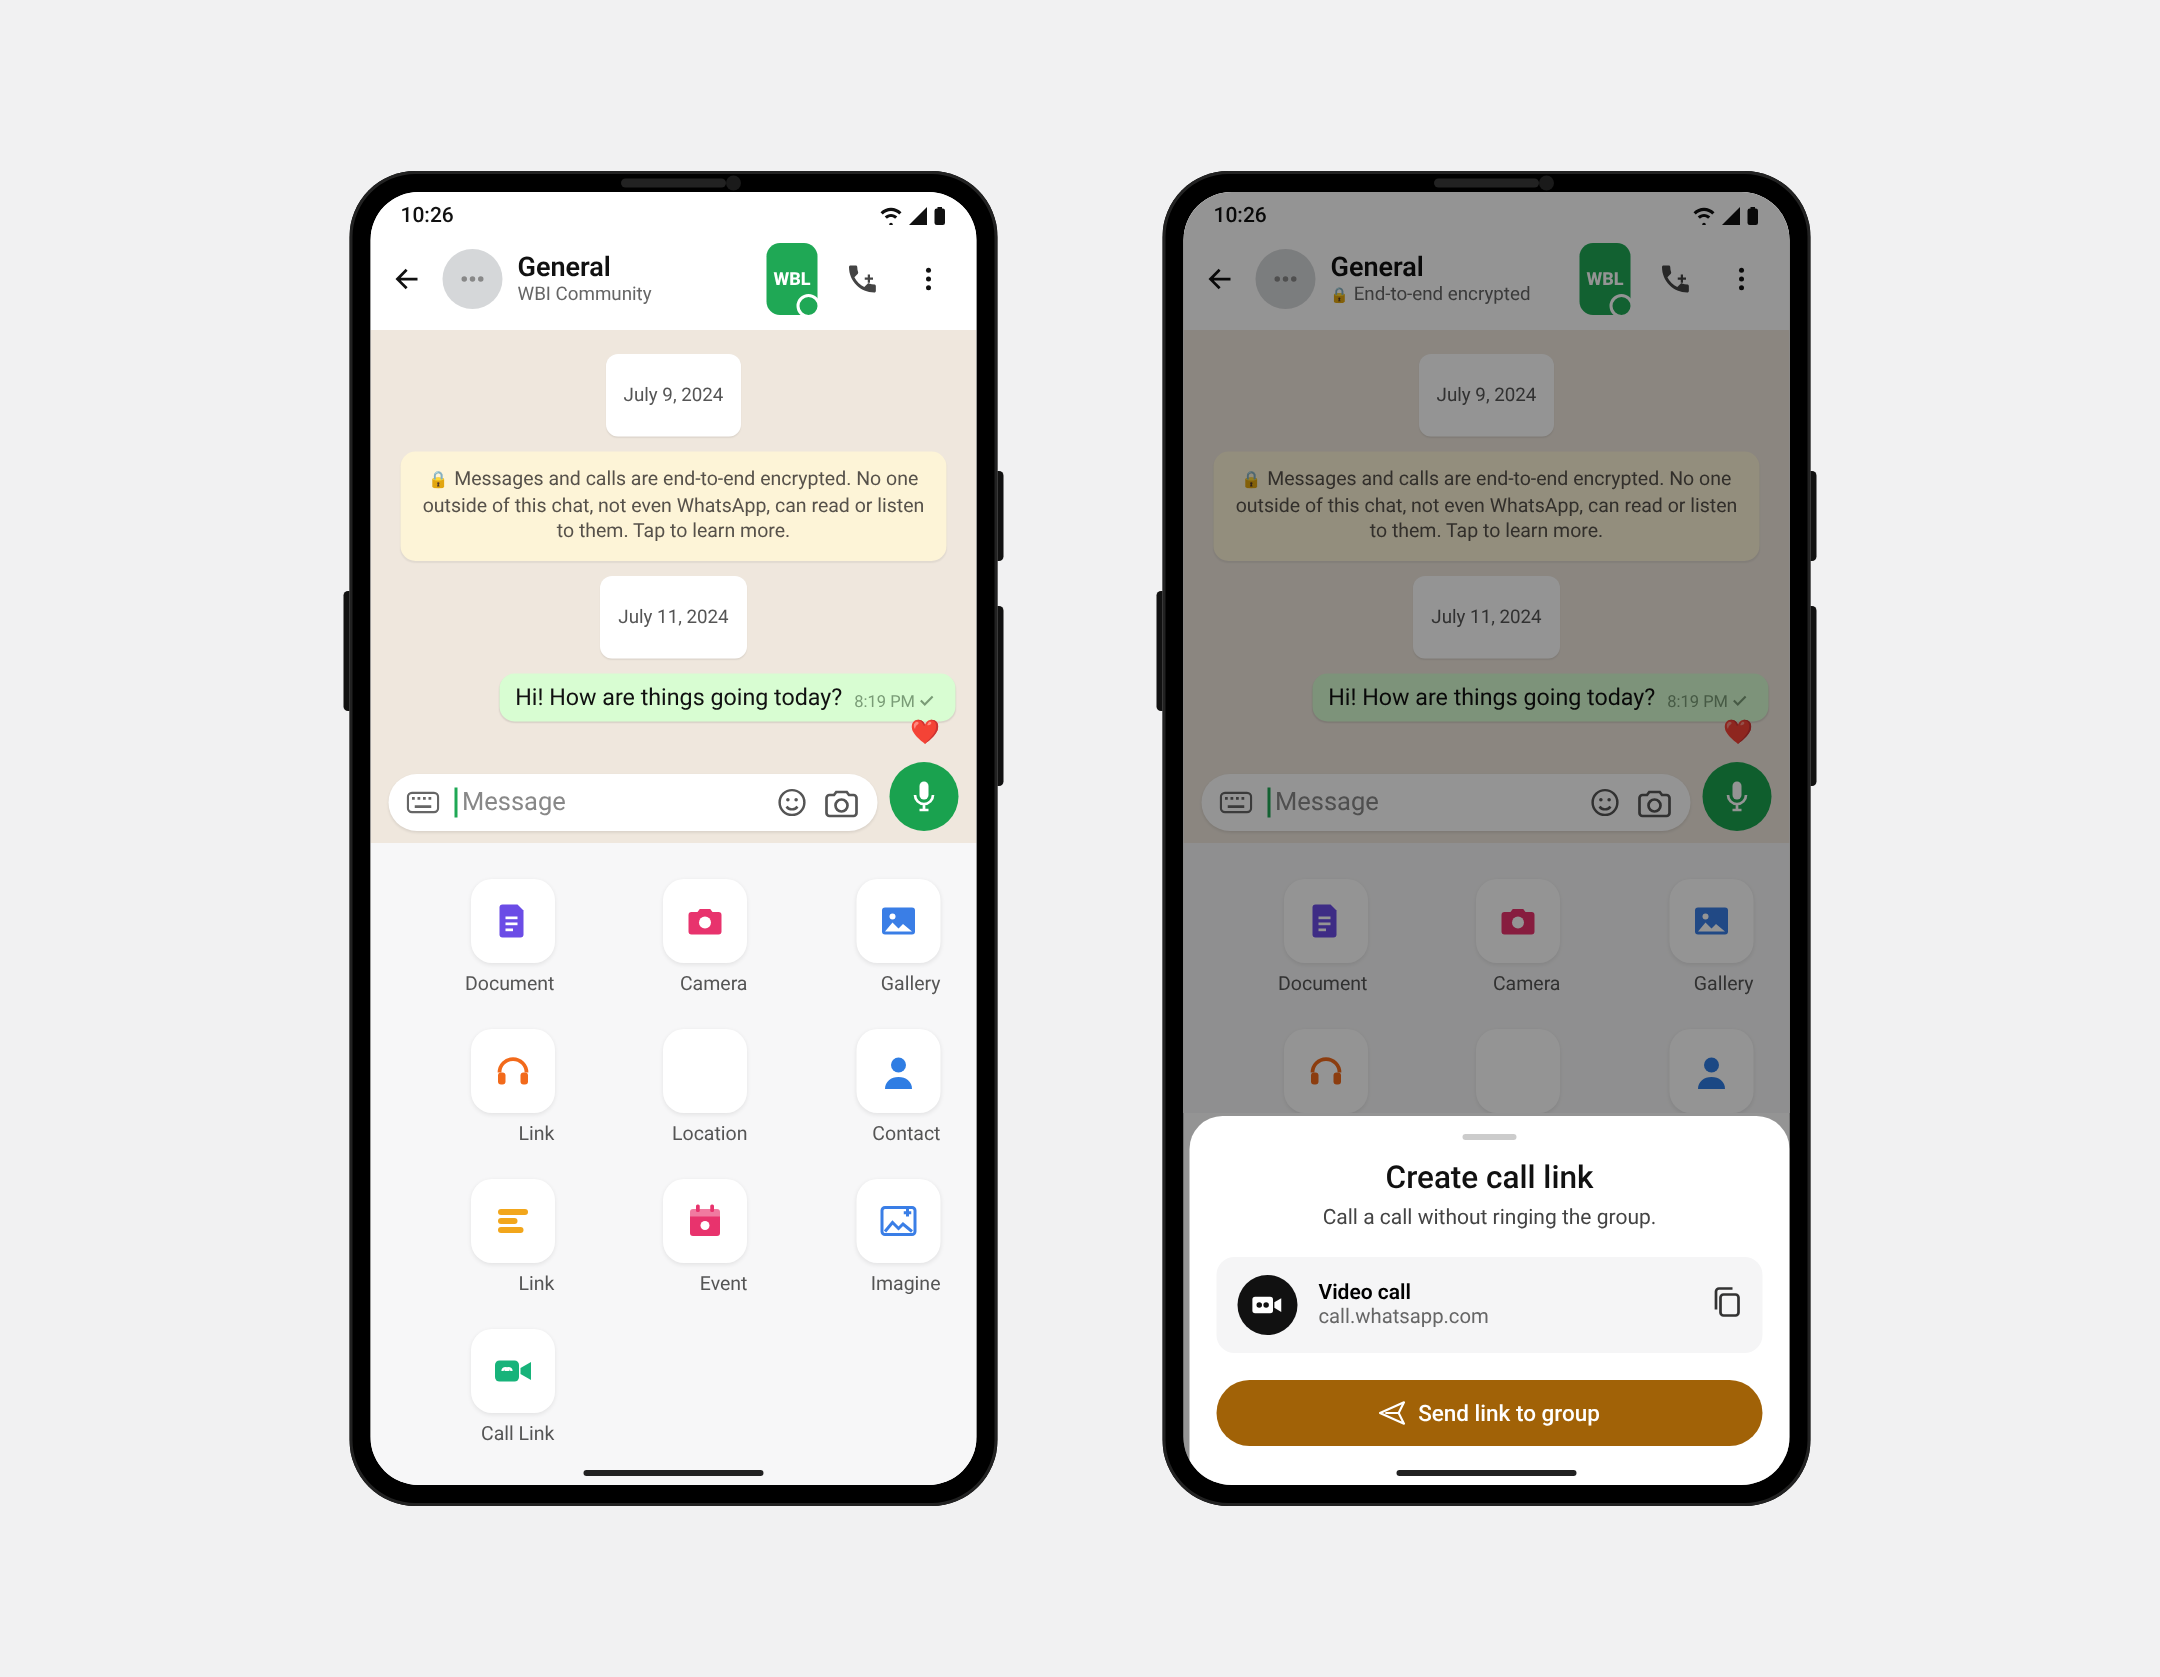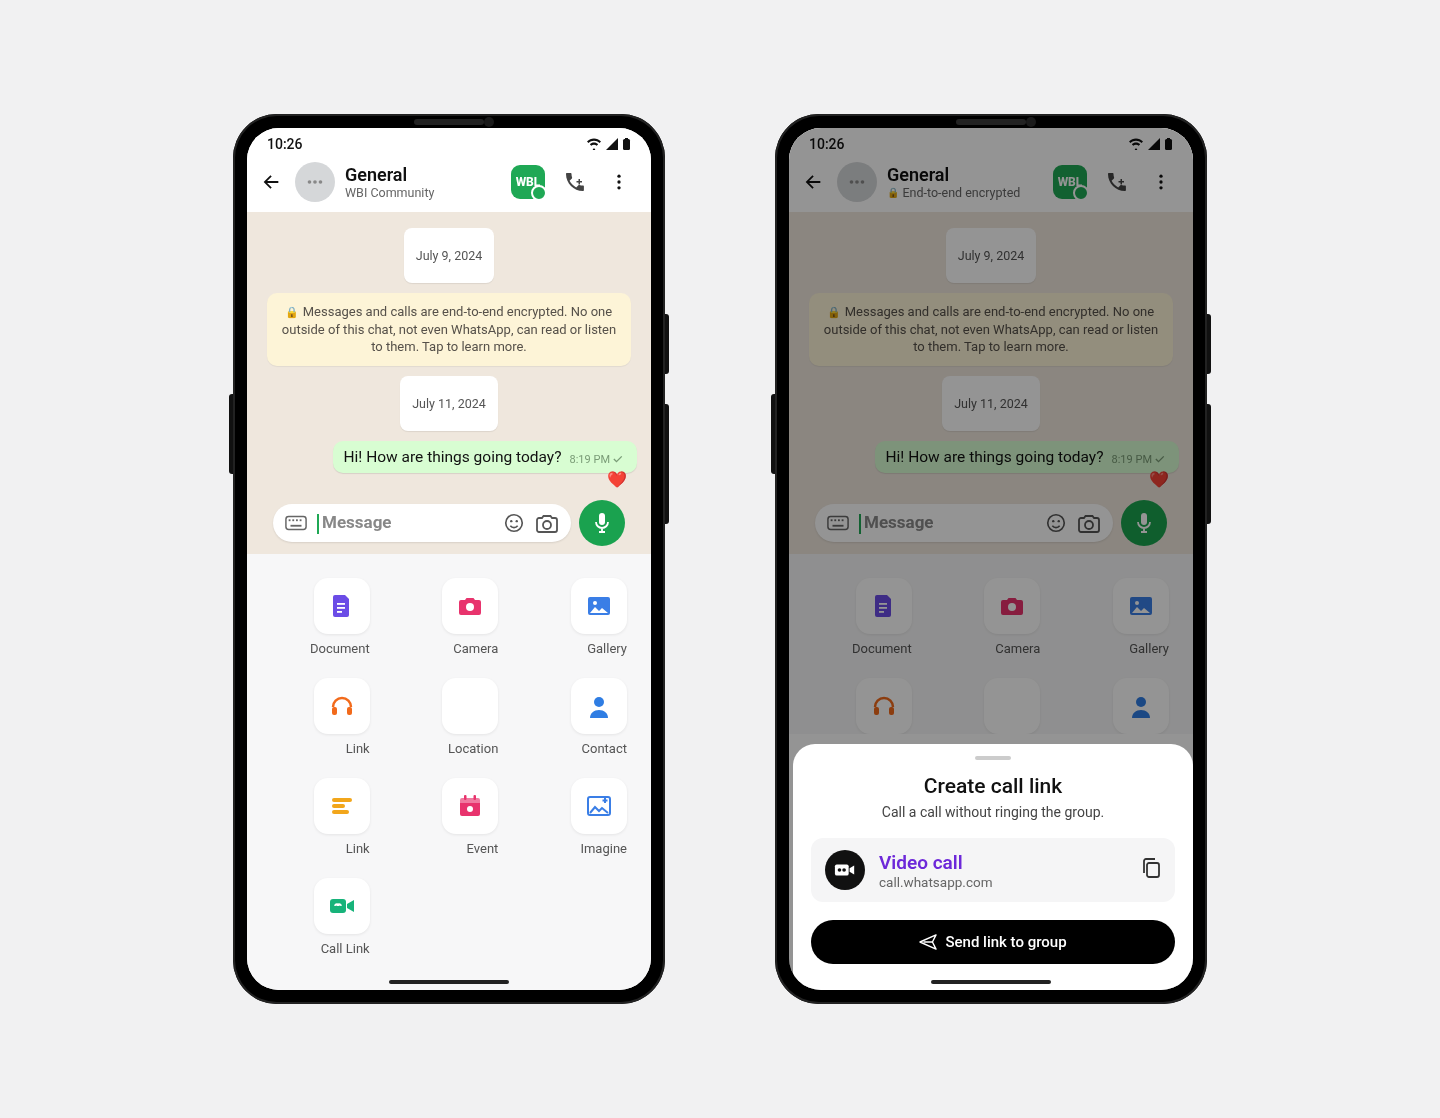--- a/index.html
+++ b/index.html
@@ -14,50 +14,50 @@
   .dim-overlay { position: absolute; inset: 0; background: rgba(0,0,0,0.42); z-index: 50; pointer-events: none; }
   .status-bar { display: flex; justify-content: space-between; align-items: center; padding: 8px 20px 4px; font-size: 14px; font-weight: 500; color: #111; background: #fff;}
   .status-icons { display: flex; gap: 3px; align-items: center; }
   .header { display: flex; align-items: center; gap: 10px; padding: 6px 10px 10px; background: #fff;}
   .back-arrow svg, .icon-btn svg { display: block; }
   .avatar { width: 40px; height: 40px; border-radius: 50%; background: #d5d7d9; display: flex; align-items: center; justify-content: center; }
   .header-text { flex: 1; min-width: 0; }
   .chat-title { font-size: 18px; font-weight: 600; color: #111; }
   .chat-sub { font-size: 12.5px; color: #666; display: flex; align-items: center; gap: 3px; }
   .header-actions { display: flex; align-items: center; gap: 16px; margin-right: 8px;}
-  .wbi-badge { width: 34px; height: 34px; background: #1fa855; border-radius: 9px; display:flex; align-items:center; justify-content:center; color:#fff; font-size:12px; font-weight:800; position: relative;}
+  .wbi-badge { width: 34px; height: 48px; background: #1fa855; border-radius: 9px; display:flex; align-items:center; justify-content:center; color:#fff; font-size:12px; font-weight:800; position: relative;}
   .wbi-badge::after{content:""; position:absolute; bottom:-2px; right:-2px; width:12px;height:12px;background:#1fa855;border:2px solid #fff;border-radius:50%;}
   .chat-body { flex: 0 0 auto; background: #efe7dd; position: relative; padding: 10px 10px 12px; height: 280px; }
   .date-pill { background: #fff; color: #555; font-size: 12.5px; padding: 20px 12px; border-radius: 8px; display: block; width: fit-content; margin: 6px auto 10px; box-shadow: 0 1px 1px rgba(0,0,0,0.08);}
   .notice { background: #fdf4d7; color: #56514a; font-size: 13px; text-align: center; padding: 10px 14px; border-radius: 10px; margin: 0 10px 10px; line-height: 1.35; box-shadow: 0 1px 1px rgba(0,0,0,0.06);}
   .msg-out { background: #d8fdd2; border-radius: 10px; padding: 7px 10px; width: fit-content; margin-left: auto; margin-right: 4px; position: relative; box-shadow: 0 1px 1px rgba(0,0,0,0.1); display:flex; align-items:flex-end; gap:8px;}
   .msg-text { font-size: 15.5px; color: #111; }
   .msg-meta { font-size: 11px; color: #7a9c77; display:flex; align-items:center; gap:3px;}
   .heart { position: absolute; right: 10px; bottom: -16px; font-size: 16px; }
-  .input-row { display: flex; align-items: center; gap: 8px; padding: 8px 26px; background: #efe7dd; font-weight: bold;}
+  .input-row { display: flex; align-items: flex-end; gap: 8px; padding: 8px 12px; background: #efe7dd;}
   .input-pill { flex: 1; background: #fff; border-radius: 26px; display: flex; align-items: center; padding: 8px 12px; gap: 10px; box-shadow: 0 1px 2px rgba(0,0,0,0.1);}
   .input-placeholder { flex: 1; color: #888; font-size: 17px; position:relative;}
   .cursor { display:inline-block; width:2px; height:20px; background:#1fa855; vertical-align:middle; margin-right:3px;}
   .mic-btn { width: 46px; height: 46px; border-radius: 50%; background: #1aa24f; display: flex; align-items: center; justify-content: center; }
   .attach-panel { flex: 1; background: #f7f7f8; padding: 24px 24px 10px; }
   .attach-grid { display: grid; grid-template-columns: repeat(3, 1fr); gap: 22px 30px; }
   .attach-item { display: flex; flex-direction: column; align-items: flex-end; gap: 7px; }
   .attach-tile { width: 56px; height: 56px; background: #fff; border-radius: 14px; display: flex; align-items: center; justify-content: center; box-shadow: 0 1px 3px rgba(0,0,0,0.08);}
   .attach-label { font-size: 13px; color: #555; }
   .home-indicator { position: absolute; bottom: 6px; left: 50%; transform: translateX(-50%); width: 120px; height: 4px; background: #222; border-radius: 2px; z-index: 200;}
   .sheet { position: absolute; bottom: 0; left: 4px; right: 0; background: #fff; border-radius: 22px 22px 0 0; z-index: 100; padding: 10px 18px 26px; }
   .sheet-handle { width: 36px; height: 4px; background: #ccc; border-radius: 2px; margin: 2px auto 14px; }
   .sheet-title { font-size: 21px; font-weight: 500; text-align: center; color: #111; margin-bottom: 6px;}
   .sheet-sub { font-size: 14px; color: #444; text-align: center; margin-bottom: 18px;}
   .link-card { background: #f5f5f6; border-radius: 12px; padding: 12px 14px; display: flex; align-items: center; gap: 14px; margin-bottom: 18px;}
   .link-icon { width: 40px; height: 40px; border-radius: 50%; background: #111; display:flex; align-items:center; justify-content:center;}
   .link-text { flex: 1; }
-  .link-title { font-size: 19px; font-weight: 600; color: #6d28d9; }
+  .link-title { font-size: 14px; font-weight: 600; color: #000000; }
   .link-url { font-size: 13.5px; color: #666; }
-  .send-btn { background: #000000; color: #fff; border-radius: 26px; padding: 13px; text-align: center; font-size: 15px; font-weight: 500; display:flex; align-items:center; justify-content:center; gap:8px;}
+  .send-btn { background: #a16207; color: #fff; border-radius: 26px; padding: 13px; text-align: center; font-size: 15px; font-weight: 500; display:flex; align-items:center; justify-content:center; gap:8px;}
   .icon-btn { width: 28px; display:flex; justify-content:center;}
   .phone2 .attach-panel { height: 180px; flex: 0 0 auto; overflow:hidden;}
 </style>
 </head>
 <body>
 
 <div class="phone-frame">
   <div class="phone-button-r1"></div>
     <div class="phone-button-r2"></div>
     <div class="phone-button-l"></div>

